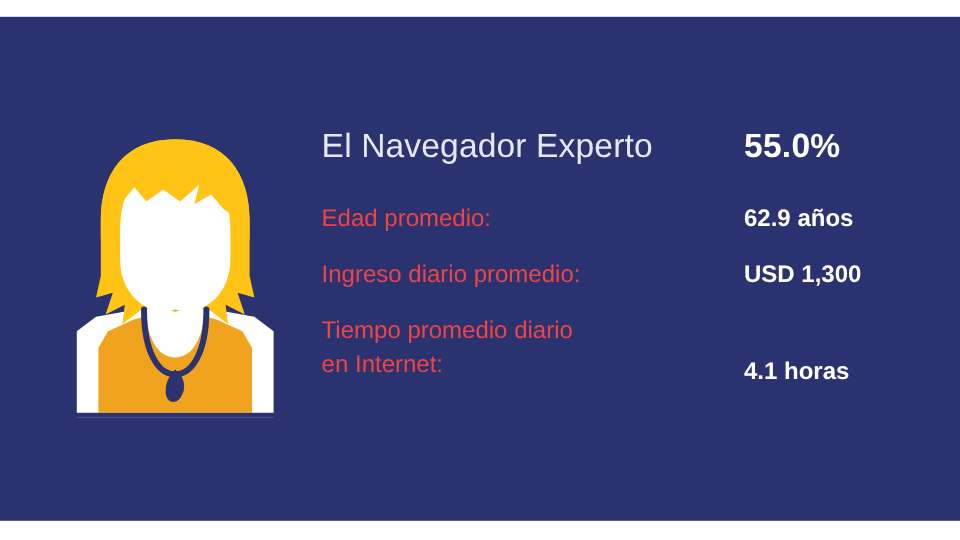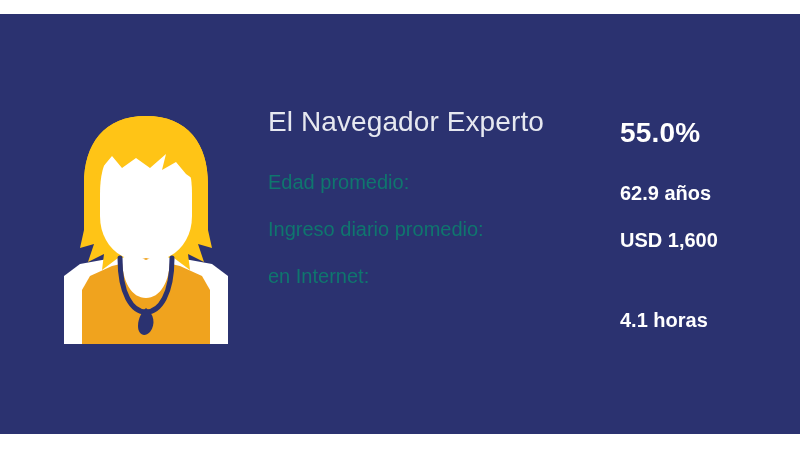--- a/index.html
+++ b/index.html
@@ -58,32 +58,32 @@
   .stat-row {
     position: absolute;
     left: 0;
     width: 500px;
   }
 
   .stat-label {
     position: absolute;
     left: 0;
     top: 0;
-    color: #0f766e;
+    color: #ef4444;
     font-weight: 300;
     white-space: nowrap;
   }
   .stat-label .line2 {
     display: block;
   }
 
   .stat-value {
     position: absolute;
     left: 352px;
-    top: 11px;
+    top: 0;
     color: #ffffff;
     white-space: nowrap;
   }
 
   
   #row-title { top: 0px; }
   #row-title .stat-label {
     font-size: 28px;
     line-height: 34px;
     color: #e6e8f0;
@@ -110,21 +110,21 @@
   }
   #row-age .stat-value,
   #row-income .stat-value,
   #row-internet .stat-value {
     font-size: 20px;
     line-height: 28px;
     font-weight: bold;
   }
   
   #row-internet .stat-value {
-    top: 44px;
+    top: 34px;
   }
 </style>
 </head>
 <body>
 
 <div id="infographic-card">
 
   <div id="navy-panel"></div>
 
   <div id="avatar">
@@ -213,24 +213,25 @@
       <span class="stat-value">55.0%</span>
     </div>
 
     <div class="stat-row" id="row-age">
       <span class="stat-label">Edad promedio:</span>
       <span class="stat-value">62.9 años</span>
     </div>
 
     <div class="stat-row" id="row-income">
       <span class="stat-label">Ingreso diario promedio:</span>
-      <span class="stat-value">USD 1,600</span>
+      <span class="stat-value">USD 1,300</span>
     </div>
 
     <div class="stat-row" id="row-internet">
       <span class="stat-label">
+        <span class="line1">Tiempo promedio diario</span>
         <span class="line2">en Internet:</span>
       </span>
       <span class="stat-value">4.1 horas</span>
     </div>
 
   </div>
 </div>
 
 </body></html>

